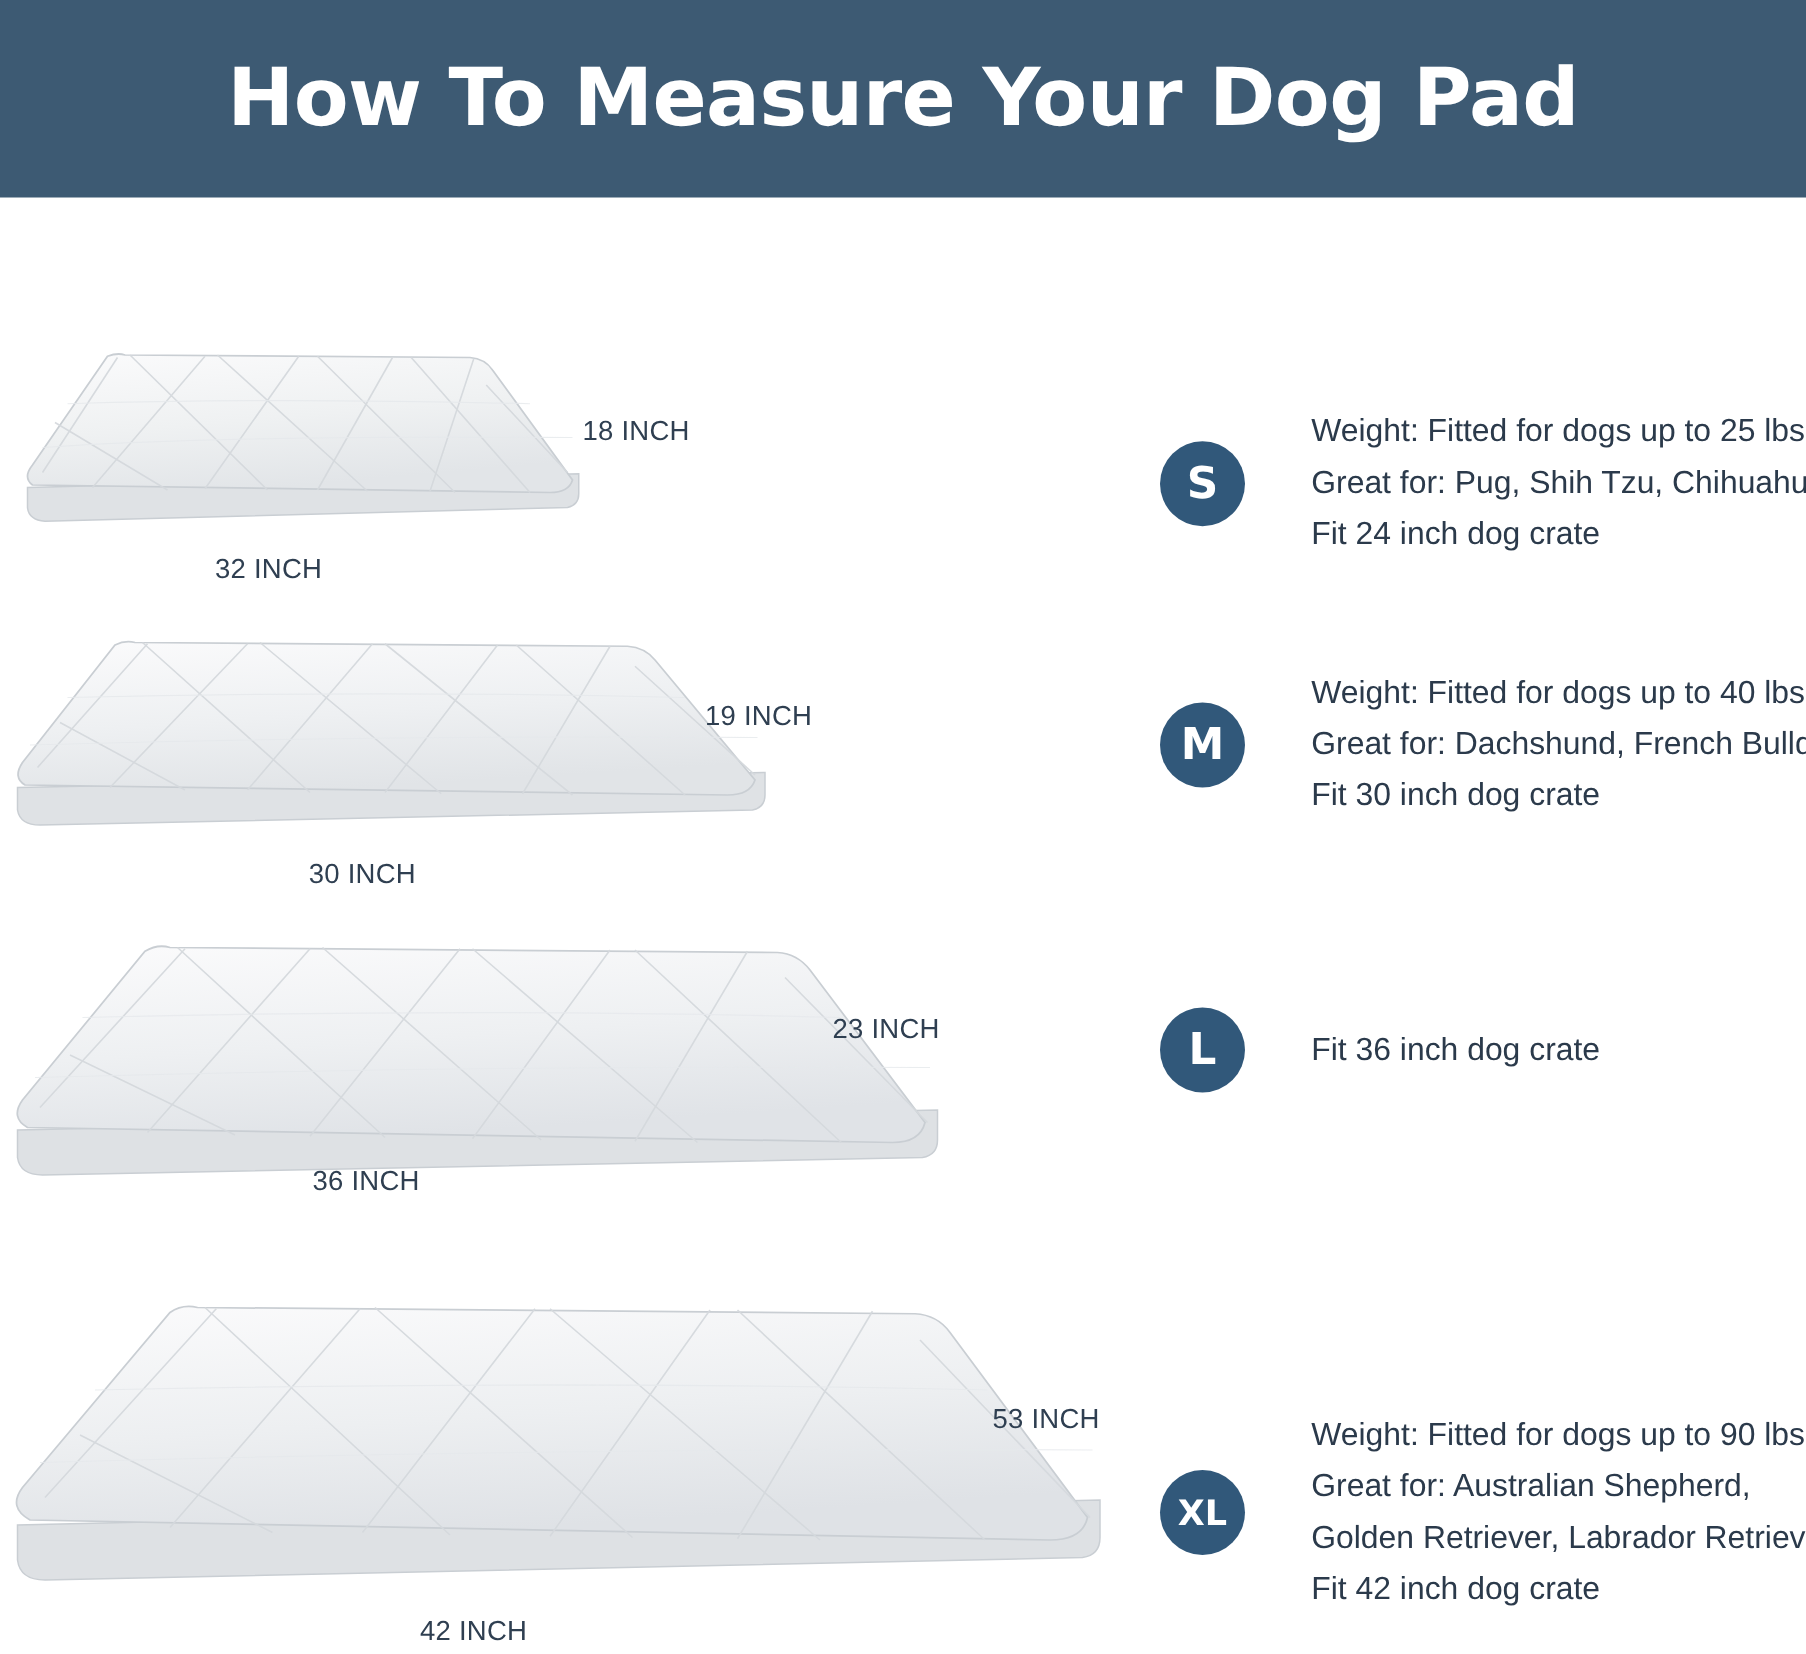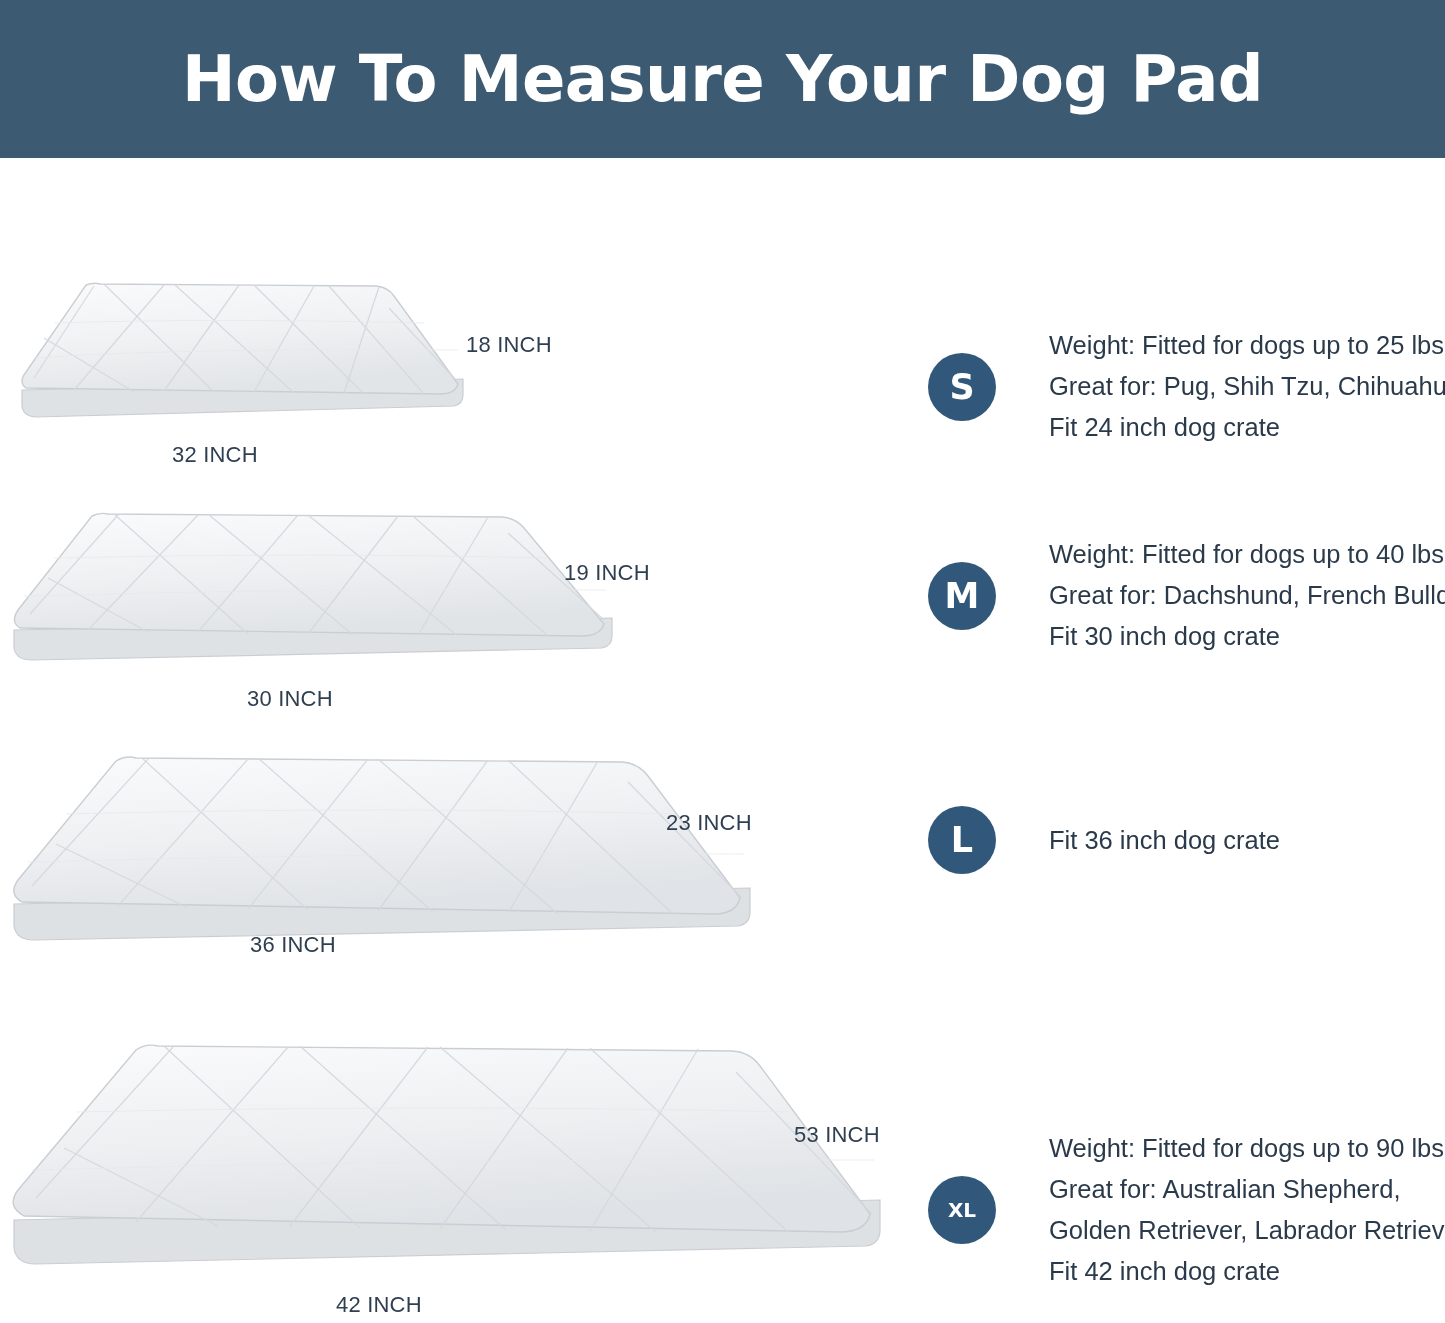--- a/index.html
+++ b/index.html
@@ -78,21 +78,21 @@
     background: #31587a;
     color: #ffffff;
     display: flex;
     align-items: center;
     justify-content: center;
     font-size: 35px;
     font-weight: bold;
     flex: 0 0 auto;
     font-family: "DejaVu Sans", sans-serif;
   }
-  .size-badge.xl { font-size: 20px; }
+  .size-badge.xl { font-size: 28px; }
   .size-lines {
     margin-left: 53px;
   }
   .size-line {
     font-size: 25.5px;
     line-height: 41px;
     color: #2b3a4b;
     white-space: nowrap;
     font-family: "Liberation Sans", sans-serif;
   }

